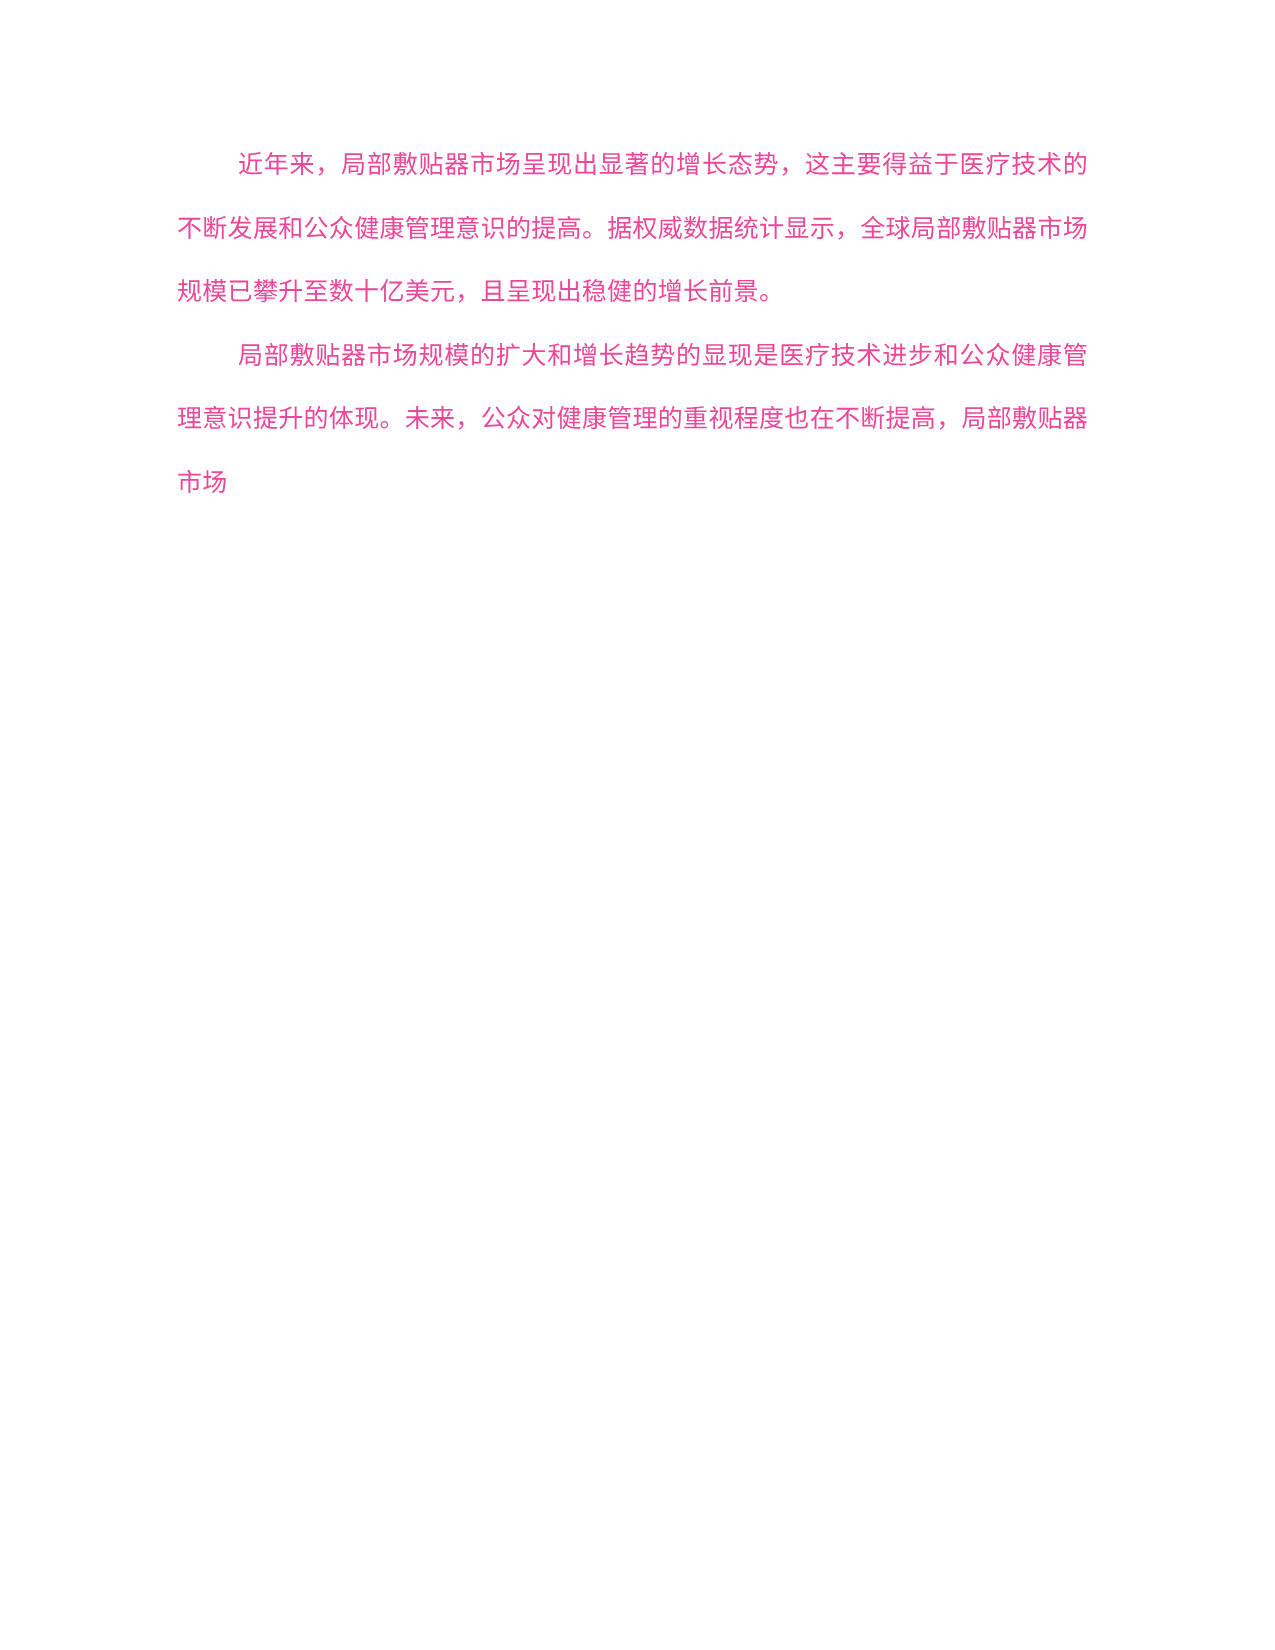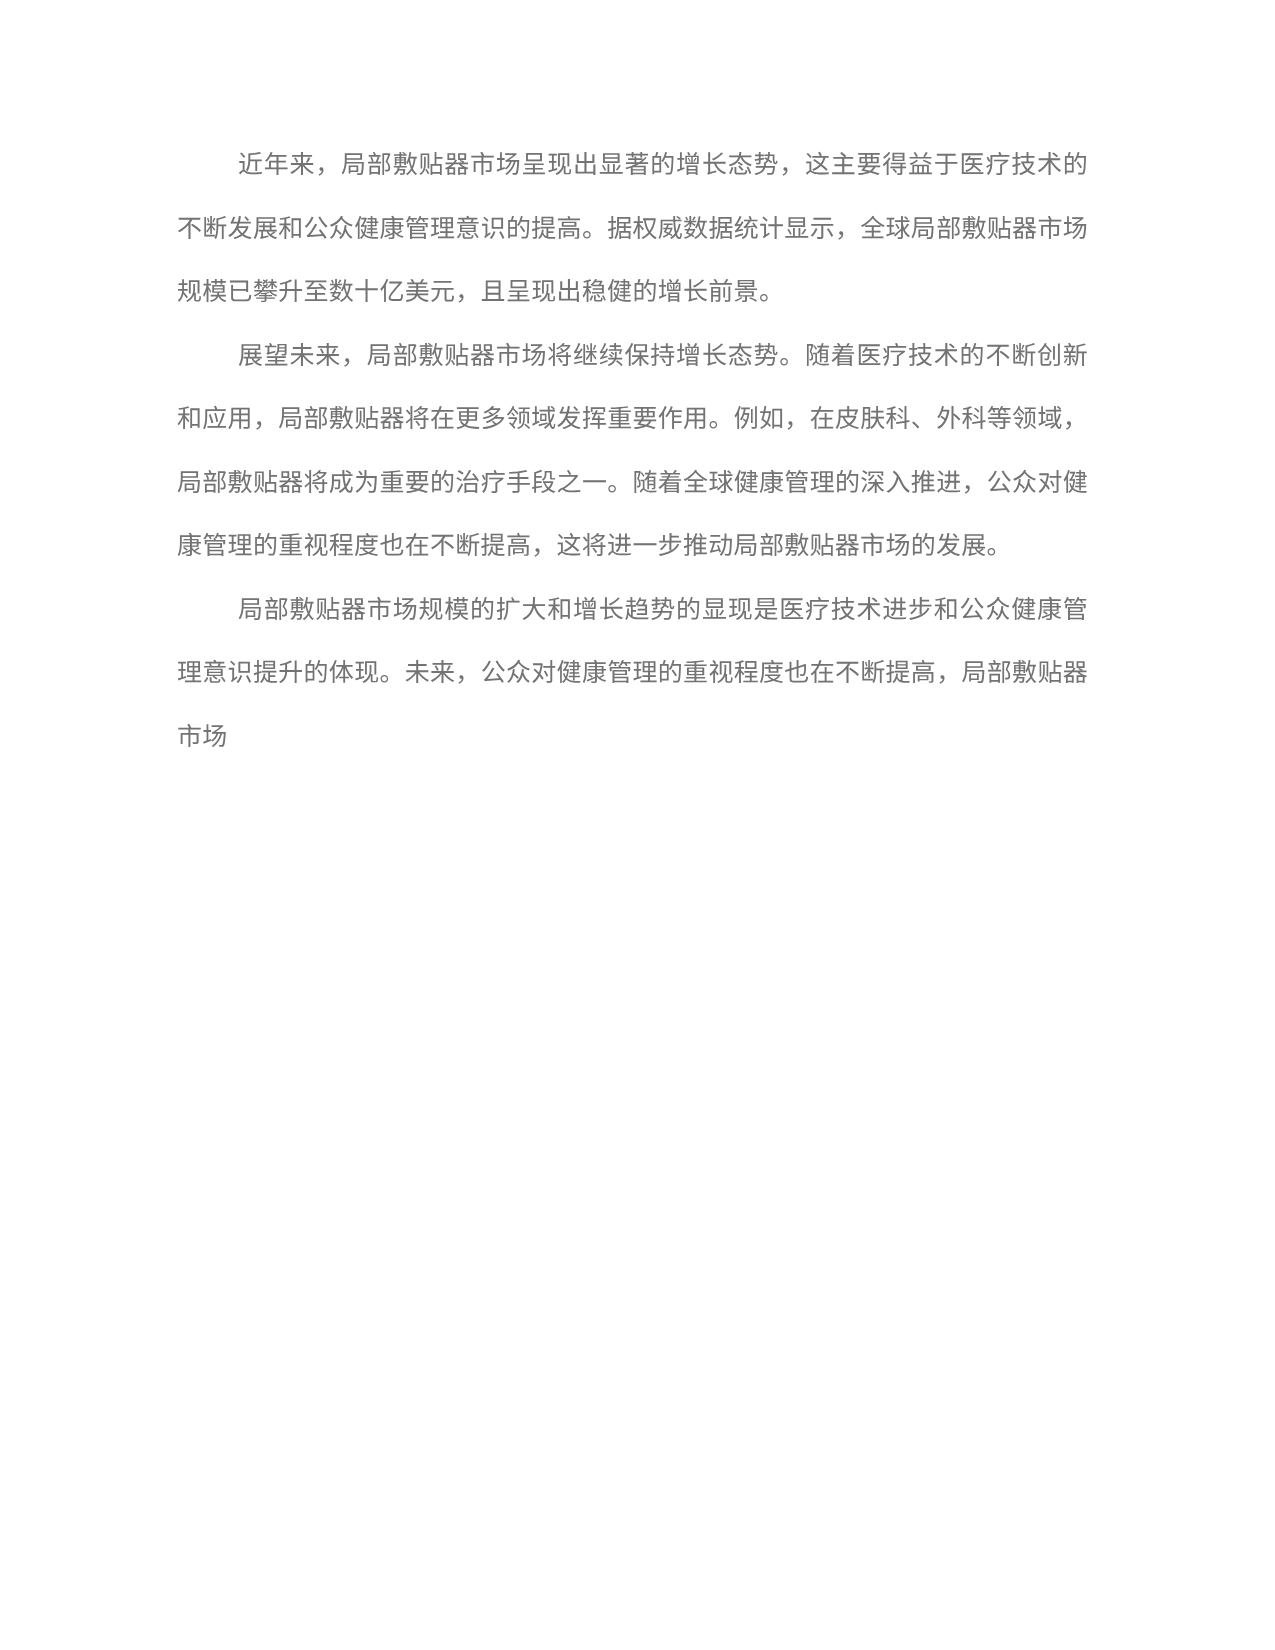--- a/index.html
+++ b/index.html
@@ -12,36 +12,35 @@
     width: 1275px;
     height: 1650px;
     background: #ffffff;
     overflow: hidden;
   }
   .doc-body {
     position: absolute;
     left: 177px;
     top: 133px;
     width: 911px;
-    color: #737373;
+    color: #ec4899;
     font-family: "Liberation Sans", "DejaVu Sans", sans-serif;
     font-size: 25px;
     line-height: 63.5px;
     letter-spacing: 0.3px;
     text-align: justify;
   }
   .doc-body p {
     margin: 0;
     padding: 0;
     text-indent: 61px;
     text-justify: inter-ideograph;
   }
 </style>
 </head>
 <body>
 
 <div class="page" lang="zh-CN">
   <div class="doc-body">
     <p>近年来，局部敷贴器市场呈现出显著的增长态势，这主要得益于医疗技术的不断发展和公众健康管理意识的提高。据权威数据统计显示，全球局部敷贴器市场规模已攀升至数十亿美元，且呈现出稳健的增长前景。</p>
-    <p>展望未来，局部敷贴器市场将继续保持增长态势。随着医疗技术的不断创新和应用，局部敷贴器将在更多领域发挥重要作用。例如，在皮肤科、外科等领域，局部敷贴器将成为重要的治疗手段之一。随着全球健康管理的深入推进，公众对健康管理的重视程度也在不断提高，这将进一步推动局部敷贴器市场的发展。</p>
     <p>局部敷贴器市场规模的扩大和增长趋势的显现是医疗技术进步和公众健康管理意识提升的体现。未来，公众对健康管理的重视程度也在不断提高，局部敷贴器市场</p>
   </div>
 </div>
 
 </body></html>

